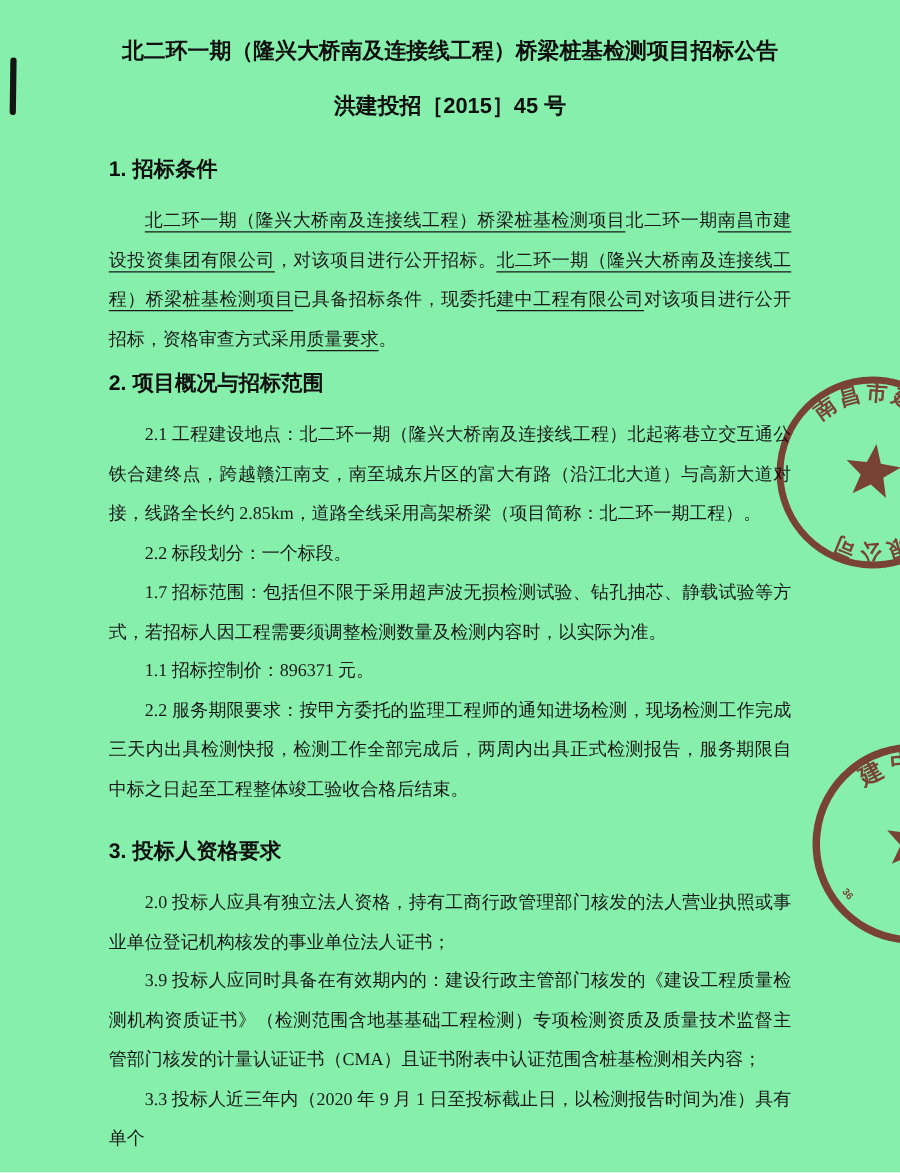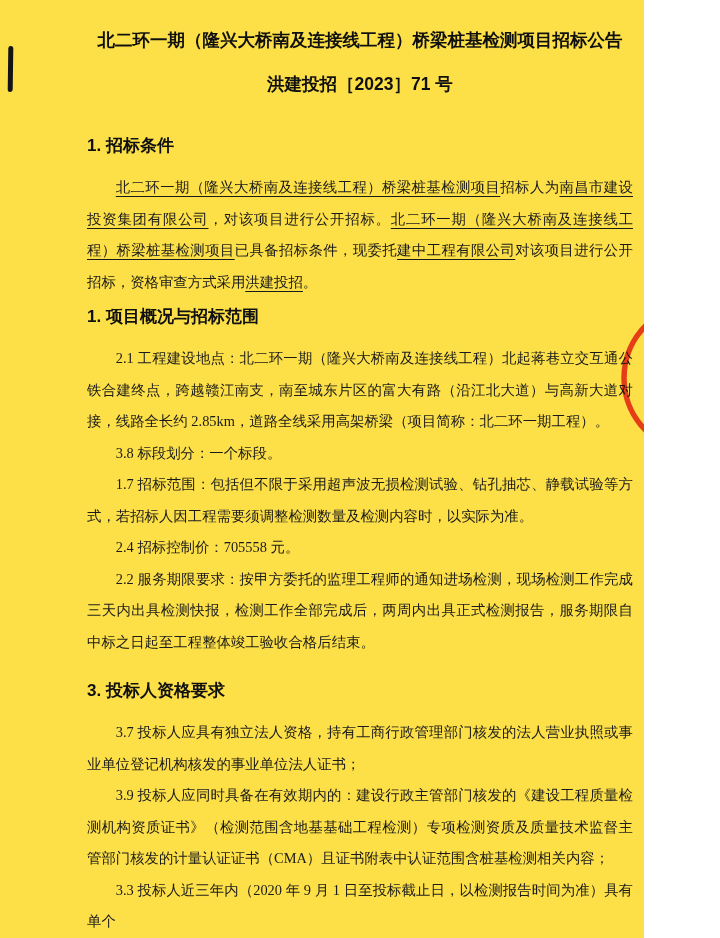--- a/index.html
+++ b/index.html
@@ -1,19 +1,19 @@
 <!DOCTYPE html>
 <html><head>
 <meta charset="utf-8">
 <style>
   * { margin:0; padding:0; box-sizing:border-box; }
   html,body { background:#ffffff; }
   .page {
-    position:relative; width:644px; height:938px;
-    background:#fde047; overflow:hidden;
+    position:relative; width:720px; height:938px;
+    background:#86efac; overflow:hidden;
     font-family:"Liberation Serif","DejaVu Serif",serif;
     color:#161616;
   }
   .scan-mark {
     position:absolute; left:8px; top:46px; width:5px; height:46px;
     background:#141414; border-radius:3px; transform:rotate(.8deg);
   }
   .content { position:absolute; left:87px; top:0; width:546px; }
   .doc-title {
     font-family:"Liberation Sans","DejaVu Sans",sans-serif;
@@ -22,21 +22,21 @@
   }
   .doc-number {
     font-family:"Liberation Sans","DejaVu Sans",sans-serif;
     font-weight:bold; font-size:17.5px; line-height:27px;
     text-align:center; margin-top:17px; color:#101010;
   }
   .sec-heading {
     font-family:"Liberation Sans","DejaVu Sans",sans-serif;
     font-weight:bold; font-size:17px; line-height:26px; color:#101010;
   }
-  .sec1 { margin-top:35px; }
+  .sec1 { margin-top:25px; }
   .sec2 { margin-top:6px; }
   .sec3 { margin-top:20px; }
   .para {
     font-size:14.4px; line-height:31.5px; letter-spacing:0;
     text-align:justify; text-indent:2em; color:#1a1a1a;
   }
   .para.first { margin-top:13px; }
   .para .u, .u { text-decoration:underline; text-underline-offset:4px; text-decoration-thickness:1px; }
   .stamp { position:absolute; mix-blend-mode:multiply; opacity:.9; }
   .stamp1 { left:613px; top:293px; }
@@ -44,39 +44,39 @@
 </style>
 </head>
 <body>
 
 <div class="page">
 
   <div class="scan-mark"></div>
 
   <div class="content">
     <div class="doc-title">北二环一期（隆兴大桥南及连接线工程）桥梁桩基检测项目招标公告</div>
-    <div class="doc-number">洪建投招［2023］71 号</div>
+    <div class="doc-number">洪建投招［2015］45 号</div>
 
     <div>
       <div class="sec-heading sec1">1. 招标条件</div>
-      <p class="para first"><span class="u">北二环一期（隆兴大桥南及连接线工程）桥梁桩基检测项目</span><span>招标人为</span><span class="u">南昌市建设投资集团有限公司</span><span>，对该项目进行公开招标。</span><span class="u">北二环一期（隆兴大桥南及连接线工程）桥梁桩基检测项目</span><span>已具备招标条件，现委托</span><span class="u">建中工程有限公司</span><span>对该项目进行公开招标，资格审查方式采用</span><span class="u">洪建投招</span><span>。</span></p>
+      <p class="para first"><span class="u">北二环一期（隆兴大桥南及连接线工程）桥梁桩基检测项目</span><span>北二环一期</span><span class="u">南昌市建设投资集团有限公司</span><span>，对该项目进行公开招标。</span><span class="u">北二环一期（隆兴大桥南及连接线工程）桥梁桩基检测项目</span><span>已具备招标条件，现委托</span><span class="u">建中工程有限公司</span><span>对该项目进行公开招标，资格审查方式采用</span><span class="u">质量要求</span><span>。</span></p>
     </div>
 
     <div>
-      <div class="sec-heading sec2">1. 项目概况与招标范围</div>
+      <div class="sec-heading sec2">2. 项目概况与招标范围</div>
       <p class="para first">2.1 工程建设地点：北二环一期（隆兴大桥南及连接线工程）北起蒋巷立交互通公铁合建终点，跨越赣江南支，南至城东片区的富大有路（沿江北大道）与高新大道对接，线路全长约 2.85km，道路全线采用高架桥梁（项目简称：北二环一期工程）。</p>
-      <p class="para">3.8 标段划分：一个标段。</p>
+      <p class="para">2.2 标段划分：一个标段。</p>
       <p class="para">1.7 招标范围：包括但不限于采用超声波无损检测试验、钻孔抽芯、静载试验等方式，若招标人因工程需要须调整检测数量及检测内容时，以实际为准。</p>
-      <p class="para">2.4 招标控制价：705558 元。</p>
+      <p class="para">1.1 招标控制价：896371 元。</p>
       <p class="para">2.2 服务期限要求：按甲方委托的监理工程师的通知进场检测，现场检测工作完成三天内出具检测快报，检测工作全部完成后，两周内出具正式检测报告，服务期限自中标之日起至工程整体竣工验收合格后结束。</p>
     </div>
 
     <div>
       <div class="sec-heading sec3">3. 投标人资格要求</div>
-      <p class="para first">3.7 投标人应具有独立法人资格，持有工商行政管理部门核发的法人营业执照或事业单位登记机构核发的事业单位法人证书；</p>
+      <p class="para first">2.0 投标人应具有独立法人资格，持有工商行政管理部门核发的法人营业执照或事业单位登记机构核发的事业单位法人证书；</p>
       <p class="para">3.9 投标人应同时具备在有效期内的：建设行政主管部门核发的《建设工程质量检测机构资质证书》（检测范围含地基基础工程检测）专项检测资质及质量技术监督主管部门核发的计量认证证书（CMA）且证书附表中认证范围含桩基检测相关内容；</p>
       <p class="para">3.3 投标人近三年内（2020 年 9 月 1 日至投标截止日，以检测报告时间为准）具有单个</p>
     </div>
   </div>
 
   <svg class="stamp stamp1" width="170" height="170" viewBox="0 0 170 170">
     <g transform="rotate(45 85 85)">
       <circle cx="85" cy="85" r="74" fill="none" stroke="#e5323e" stroke-width="5.5"></circle>
       <path id="s1arc" d="M 27 85 A 58 58 0 1 1 143 85 A 58 58 0 1 1 27 85" fill="none"></path>
       <text font-size="17" font-weight="bold" fill="#e5323e" letter-spacing="3" font-family="Liberation Sans, sans-serif">

